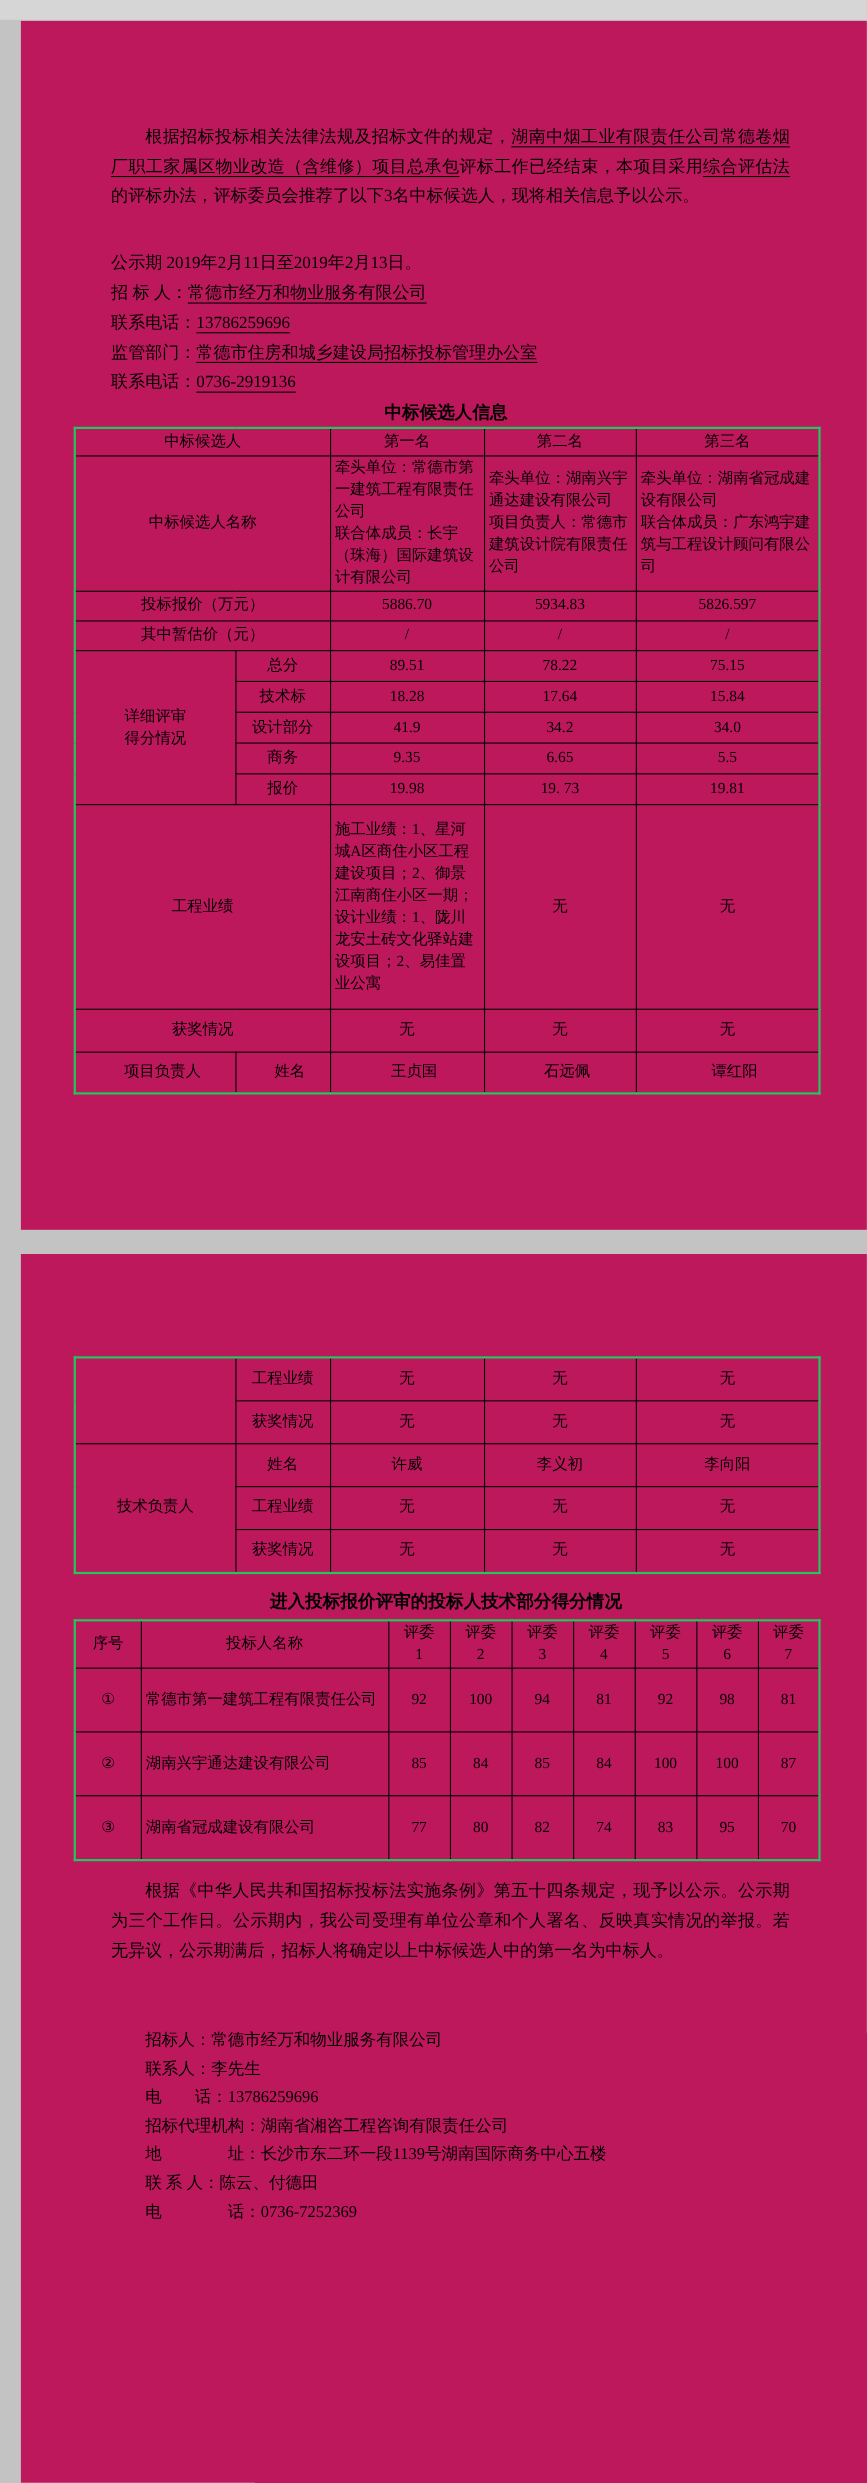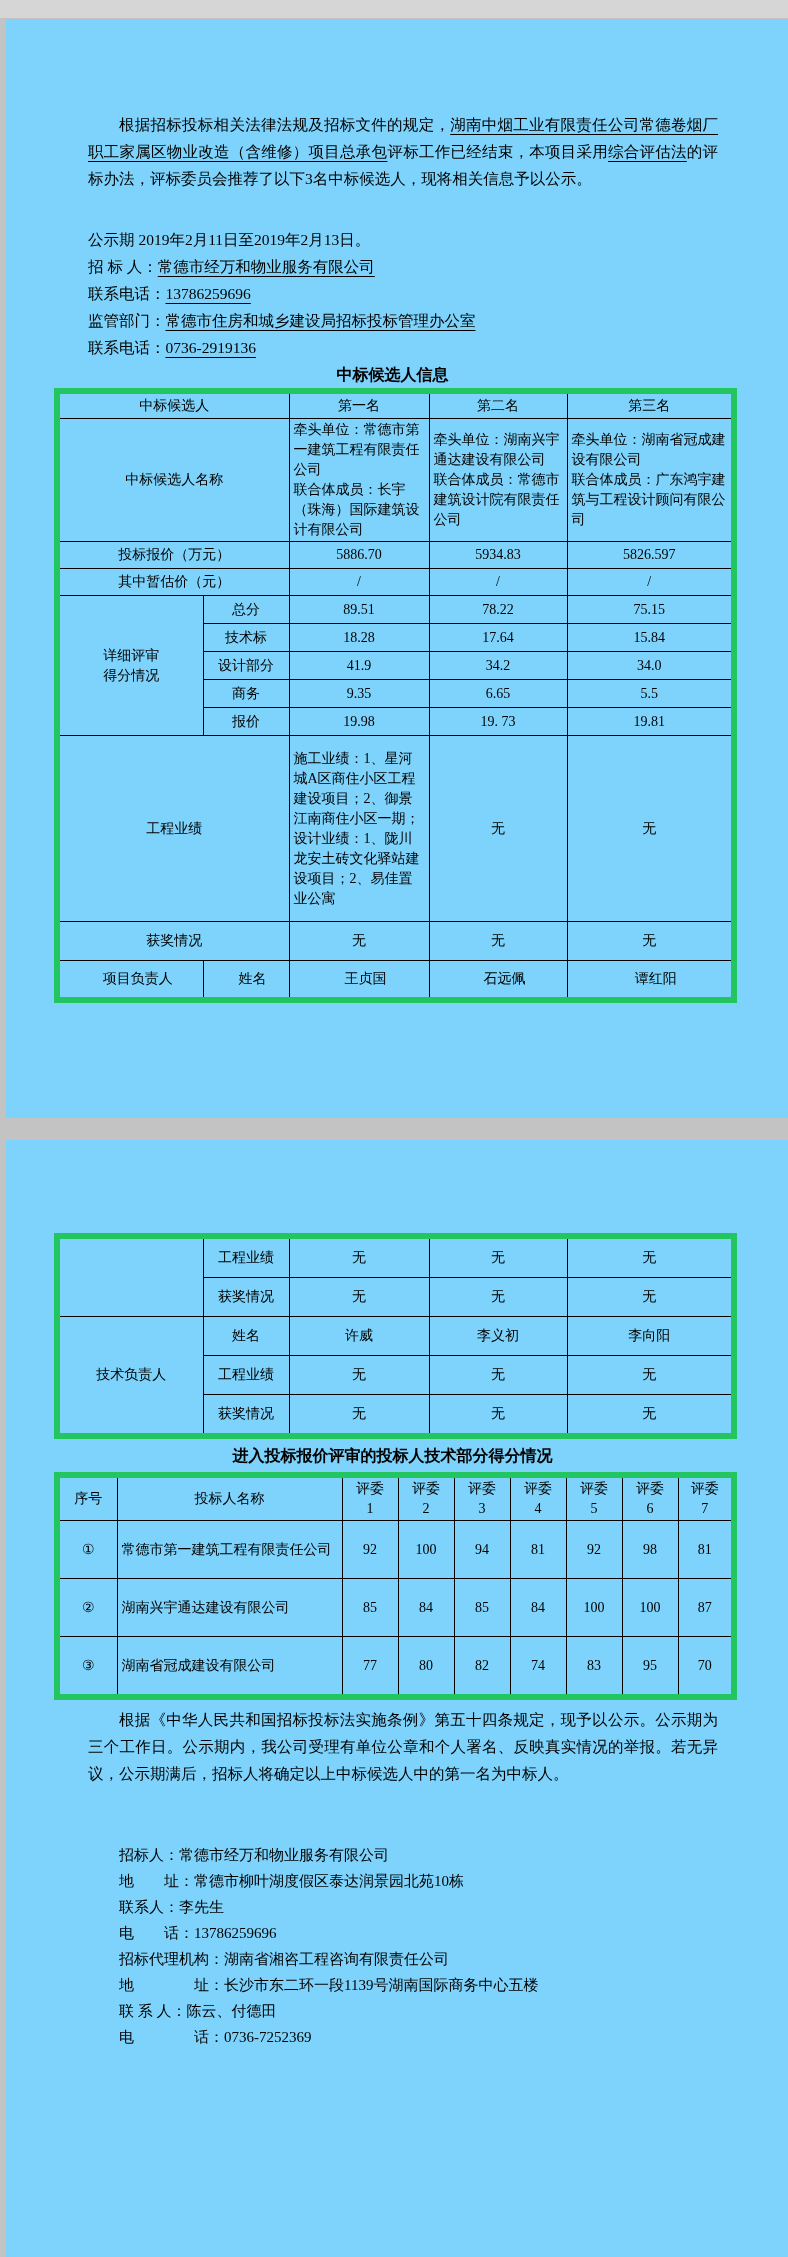--- a/index.html
+++ b/index.html
@@ -3,38 +3,38 @@
 <meta charset="utf-8">
 <style>
   html,body{margin:0;padding:0;}
   body{
     width:788px;height:2257px;position:relative;
     background:#c3c3c3;
     font-family:"Liberation Serif","DejaVu Serif",serif;
     color:#000;
   }
   .topband{position:absolute;top:0;left:0;right:0;height:18px;background:#d6d6d6;border-bottom:1px solid #c2c2c2;}
-  .page{position:absolute;left:6px;right:0;background:#7dd3fc;}
+  .page{position:absolute;left:19px;right:0;background:#be185d;}
   .page1{top:19px;height:1099px;}
   .page2{top:1140px;height:1117px;}
 
   .intro{position:absolute;top:92px;left:82px;right:70px;margin:0;
     font-size:15.5px;line-height:27px;text-indent:2em;text-align:justify;}
   .u{text-decoration:underline;text-underline-offset:4px;}
 
   .p1lines{position:absolute;top:207px;left:82px;right:70px;font-size:15.5px;line-height:27px;}
   .p1lines .line{white-space:pre-wrap;}
 
   .tbl-title{position:absolute;left:48px;width:677px;margin:0;text-align:center;
     font-size:16px;font-weight:bold;}
   .t1-title{top:346px;}
   .t2-title{top:306px;}
 
   table{border-collapse:collapse;table-layout:fixed;position:absolute;left:48px;width:677px;
-    border:6px solid #22c55e;}
+    border:2px solid #22c55e;}
   td{border:1px solid #000;font-size:14px;line-height:20px;text-align:center;
     vertical-align:middle;padding:1px 4px;word-break:break-all;}
   .cand-table{top:369px;}
   .cont-table{top:93px;}
   .score-table{top:332px;}
 
   .pre{white-space:pre-line;text-align:center;}
   .cell-left{text-align:left;}
   .r-head td{height:22px;}
   .r-name td{height:120px;}
@@ -84,21 +84,21 @@
       <td colspan="2">中标候选人</td>
       <td>第一名</td>
       <td>第二名</td>
       <td>第三名</td>
     </tr>
     <tr class="r-name">
       <td colspan="2">中标候选人名称</td>
       <td class="pre cell-left">牵头单位：常德市第一建筑工程有限责任公司
 联合体成员：长宇（珠海）国际建筑设计有限公司</td>
       <td class="pre cell-left">牵头单位：湖南兴宇通达建设有限公司
-联合体成员：常德市建筑设计院有限责任公司</td>
+项目负责人：常德市建筑设计院有限责任公司</td>
       <td class="pre cell-left">牵头单位：湖南省冠成建设有限公司
 联合体成员：广东鸿宇建筑与工程设计顾问有限公司</td>
     </tr>
     <tr class="r-thin">
       <td colspan="2">投标报价（万元）</td>
       <td>5886.70</td>
       <td>5934.83</td>
       <td>5826.597</td>
     </tr>
     <tr class="r-thin">
@@ -275,21 +275,20 @@
       <td>95</td>
       <td>70</td>
     </tr>
   </tbody>
     </table>
 
   <p class="closing">根据《中华人民共和国招标投标法实施条例》第五十四条规定，现予以公示。公示期为三个工作日。公示期内，我公司受理有单位公章和个人署名、反映真实情况的举报。若无异议，公示期满后，招标人将确定以上中标候选人中的第一名为中标人。</p>
 
   <div class="contact">
     <div class="line">招标人：常德市经万和物业服务有限公司</div>
-    <div class="line">地　　址：常德市柳叶湖度假区泰达润景园北苑10栋</div>
     <div class="line">联系人：李先生</div>
     <div class="line">电　　话：13786259696</div>
     <div class="line">招标代理机构：湖南省湘咨工程咨询有限责任公司</div>
     <div class="line">地　　　　址：长沙市东二环一段1139号湖南国际商务中心五楼</div>
     <div class="line">联 系 人：陈云、付德田</div>
     <div class="line">电　　　　话：0736-7252369</div>
   </div>
 </div>
 
 </body></html>

